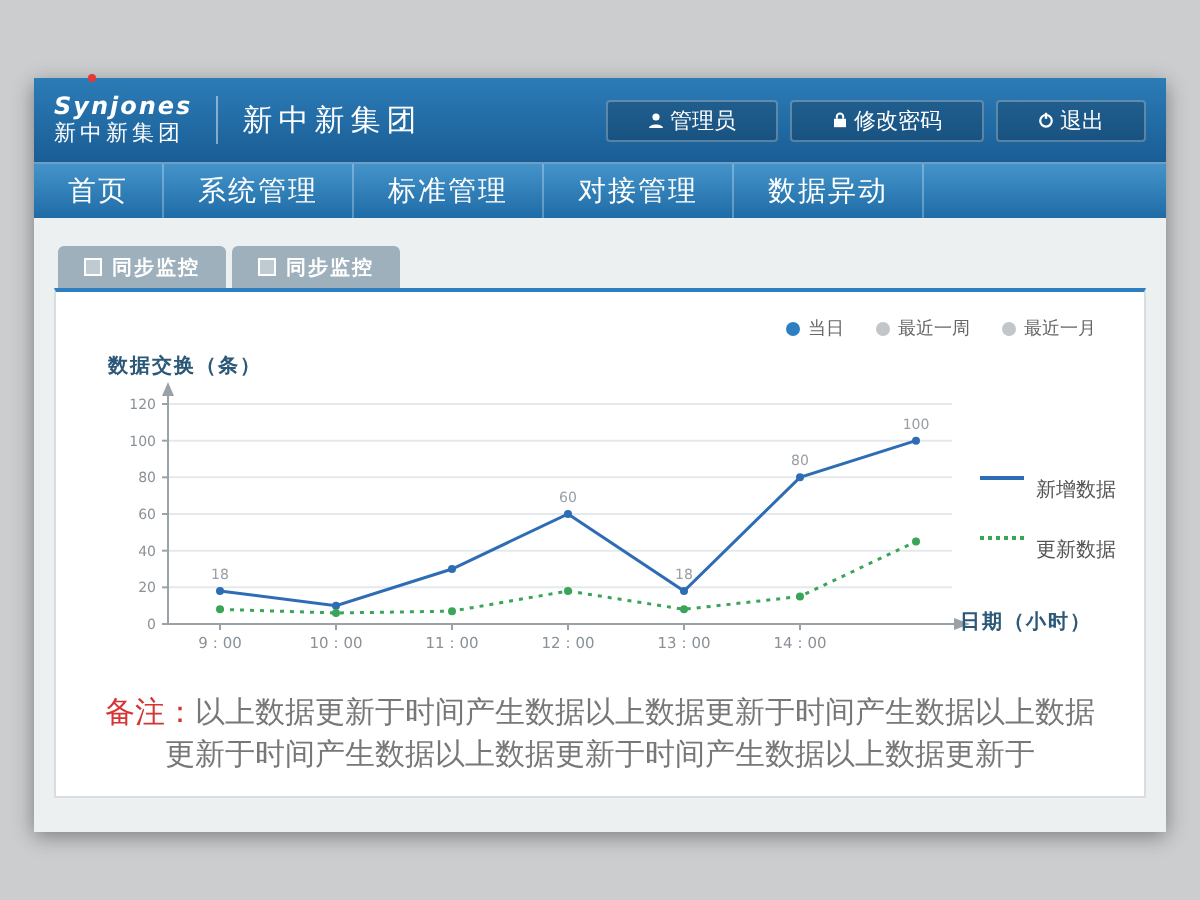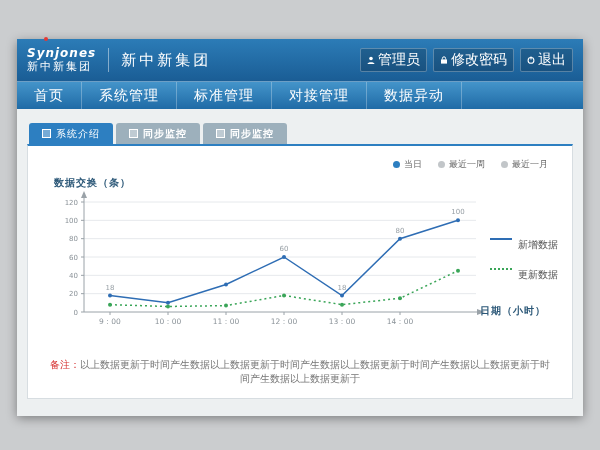--- a/index.html
+++ b/index.html
@@ -18,23 +18,23 @@
     display:flex;align-items:center;padding:0 10px;box-sizing:border-box;
   }
   .logo{display:flex;flex-direction:column;line-height:1.1;}
   .logo-main{color:#fff;font-size:12px;font-weight:bold;font-style:italic;position:relative;letter-spacing:1px;}
   .red-dot{position:absolute;left:27px;top:-2px;width:4px;height:4px;background:#e53935;border-radius:50%;}
   .logo-sub{color:#fff;font-size:11px;font-weight:normal;letter-spacing:2px;}
   .hdr-divider{width:1px;height:24px;background:rgba(255,255,255,.45);margin:0 12px;}
   .hdr-title{color:#fff;font-size:15px;letter-spacing:3px;}
   .hdr-actions{margin-left:auto;display:flex;gap:6px;}
   .hbtn{
-    display:flex;align-items:center;gap:3px;color:#fff;font-size:14px;
+    display:flex;align-items:center;gap:3px;color:#fff;font-size:11px;
     background:rgba(0,0,0,.18);border:1px solid rgba(255,255,255,.28);
-    padding:2px 6px;border-radius:2px;cursor:pointer;white-space:nowrap;
+    padding:2px 20px;border-radius:2px;cursor:pointer;white-space:nowrap;
   }
   .hbtn svg{display:block;}
   
   .nav{
     height:27px;background:linear-gradient(#4494ca,#1f6ba6);
     border-top:1px solid rgba(255,255,255,.35);
     display:flex;align-items:stretch;
   }
   .nav-item{
     color:#fff;font-size:14px;display:flex;align-items:center;
@@ -60,21 +60,21 @@
   .filter{display:flex;align-items:center;gap:4px;font-size:9px;color:#666;cursor:pointer;}
   .fdot{width:7px;height:7px;border-radius:50%;display:inline-block;}
   .ylabel{position:absolute;left:26px;top:30px;font-size:10px;font-weight:bold;color:#2c5878;letter-spacing:1px;}
   .xlabel{position:absolute;left:452px;top:158px;font-size:10px;font-weight:bold;color:#2c5878;letter-spacing:1px;white-space:nowrap;}
   #chart-svg{position:absolute;left:18px;top:44px;}
   
   .serieslegend{position:absolute;right:14px;top:92px;display:flex;flex-direction:column;gap:16px;}
   .legrow{display:flex;align-items:flex-start;gap:6px;font-size:10px;color:#555;}
   .legsample{width:22px;height:0;display:inline-block;}
   
-  .note{position:absolute;left:20px;right:20px;top:212px;text-align:center;font-size:10px;color:#777;line-height:1.4;}
+  .note{position:absolute;left:20px;right:20px;top:200px;text-align:center;font-size:15px;color:#777;line-height:1.4;}
   .note-prefix{color:#d63333;}
 </style>
 </head>
 <body>
 
 <div class="window">
 
   <div class="header">
     <div class="logo">
       <span class="logo-main">Synjones</span>
@@ -111,24 +111,20 @@
   <div class="nav">
       <div class="nav-item">首页</div>
       <div class="nav-item">系统管理</div>
       <div class="nav-item">标准管理</div>
       <div class="nav-item">对接管理</div>
       <div class="nav-item">数据异动</div>
     </div>
 
   <div class="content">
     <div class="tabs">
-        <div class="tab active">
-          <span class="tab-ico"></span>
-          <span>系统介绍</span>
-        </div>
         <div class="tab inactive">
           <span class="tab-ico"></span>
           <span>同步监控</span>
         </div>
         <div class="tab inactive">
           <span class="tab-ico"></span>
           <span>同步监控</span>
         </div>
       </div>
 

